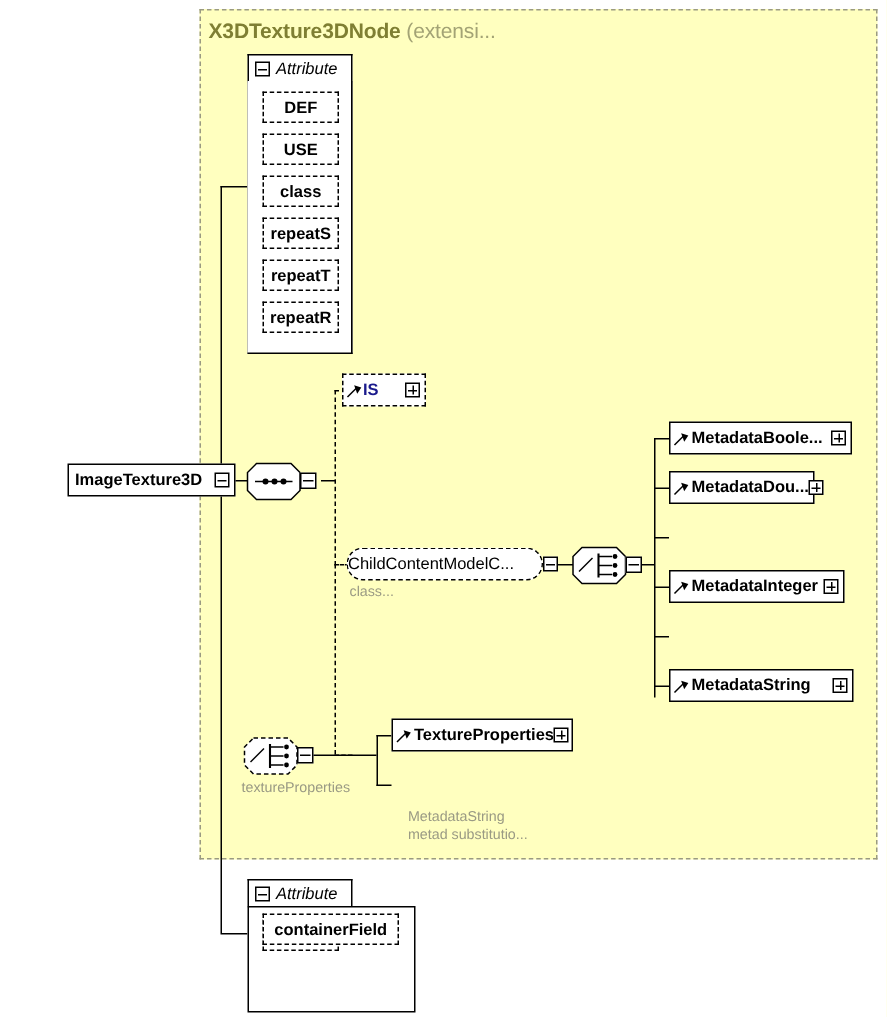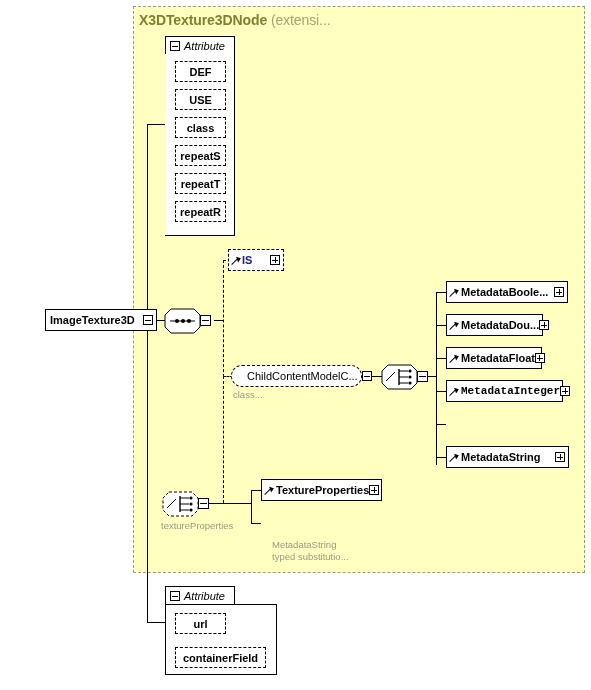--- a/index.html
+++ b/index.html
@@ -329,21 +329,21 @@
   <div class="shadow" style="left:284px; top:253px; width:5px; height:23px;"></div>
   <div class="node dashed" style="left:228px; top:249px; width:56px;">
     <span class="arrow-ic"></span>
     <span class="nlbl" style="padding-left:1px; color:#1a1a8c;">IS</span>
     <span class="plus-box expander"></span>
   </div>
 
   <div class="shadow" style="left:235px; top:386px; width:131px; height:5px;"></div>
   <div class="shadow" style="left:362px; top:369px; width:5px; height:22px;"></div>
   <div class="node rounded" style="left:231px; top:365px; width:131px; border-radius:11px;">
-    <span class="nlbl" style="padding-left:15px; font-weight:normal; font-size:11px;">ChildContentModelC...</span>
+    <span class="nlbl" style="padding-left:0; font-weight:normal; font-size:11px;">ChildContentModelC...</span>
   </div>
   <span class="minus-box" style="position:absolute; left:362px; top:371px; z-index:4;"></span>
   <div class="sublabel" style="left:233px; top:389px;">class...</div>
 
   <div class="shadow" style="left:387px; top:386px; width:42px; height:5px;"></div>
   <div class="conn" style="left:381px; top:364px;">
     <svg width="44" height="26" viewBox="0 0 44 26">
       <path d="M7,1 L30,1 L36,7 L36,19 L30,25 L7,25 L1,19 L1,7 Z" fill="#ffffff" stroke="#000000" stroke-width="1"></path>
       <line x1="5" y1="17" x2="14" y2="8" stroke="#000000" stroke-width="1"></line>
       <line x1="18" y1="5" x2="18" y2="21" stroke="#000000" stroke-width="1.4"></line>
@@ -368,29 +368,24 @@
   <div class="shadow" style="left:450px; top:336px; width:113px; height:5px;"></div>
   <div class="shadow" style="left:559px; top:318px; width:5px; height:23px;"></div>
   <div class="node" style="left:446px; top:314px; width:97px;">
     <span class="arrow-ic"></span>
     <span class="nlbl" style="padding-left:2px;">MetadataDou...</span>
     <span class="plus-box expander"></span>
   </div>
 
   <div class="shadow" style="left:450px; top:369px; width:96px; height:5px;"></div>
   <div class="shadow" style="left:542px; top:351px; width:5px; height:23px;"></div>
-  <div class="node" style="left:446px; top:347px; width:96px;">
-    <span class="arrow-ic"></span>
-    <span class="nlbl" style="padding-left:2px;">MetadataFloat</span>
-    <span class="plus-box expander"></span>
-  </div>
 
   <div class="shadow" style="left:450px; top:402px; width:117px; height:5px;"></div>
   <div class="shadow" style="left:563px; top:384px; width:5px; height:23px;"></div>
-  <div class="node" style="left:446px; top:380px; width:117px;font-family:Liberation Mono, monospace;">
+  <div class="node" style="left:446px; top:380px; width:117px;">
     <span class="arrow-ic"></span>
     <span class="nlbl" style="padding-left:2px;">MetadataInteger</span>
     <span class="plus-box expander"></span>
   </div>
 
   <div class="shadow" style="left:450px; top:435px; width:87px; height:5px;"></div>
   <div class="shadow" style="left:533px; top:417px; width:5px; height:23px;"></div>
 
   <div class="shadow" style="left:450px; top:468px; width:103px; height:5px;"></div>
   <div class="shadow" style="left:549px; top:450px; width:5px; height:23px;"></div>
@@ -422,33 +417,33 @@
   <div class="node" style="left:261px; top:479px; width:121px;">
     <span class="arrow-ic"></span>
     <span class="nlbl" style="padding-left:2px;">TextureProperties</span>
     <span class="plus-box expander"></span>
   </div>
 
   <div class="shadow" style="left:265px; top:534px; width:101px; height:5px;"></div>
   <div class="shadow" style="left:362px; top:516px; width:5px; height:23px;"></div>
 
   <div class="sublabel" style="left:272px; top:539px;">MetadataString</div>
-  <div class="sublabel" style="left:272px; top:551px;">typed substitutio...</div>
+  <div class="sublabel" style="left:272px; top:551px;">metad substitutio...</div>
 
   <div class="attr-header" style="left:165px; top:586px; width:70px;">
     <span class="minus-box"></span>
     <span class="attr-header-label">Attribute</span>
   </div>
   <div class="attr-box" style="left:165px; top:604px; width:112px; height:71px;"></div>
 
   <div class="shadow" style="left:179px; top:631px; width:51px; height:4px;"></div>
   <div class="shadow" style="left:226px; top:616px; width:4px; height:19px;"></div>
   <div class="attr-item" style="left:175px; top:613px; width:51px;">
     <span class="lbl">url</span>
   </div>
 
   <div class="shadow" style="left:179px; top:659px; width:91px; height:4px;"></div>
   <div class="shadow" style="left:266px; top:644px; width:4px; height:19px;"></div>
-  <div class="attr-item" style="left:175px; top:647px; width:91px;">
+  <div class="attr-item" style="left:175px; top:609px; width:91px;">
     <span class="lbl">containerField</span>
   </div>
 
 </div>
 
 </body></html>

